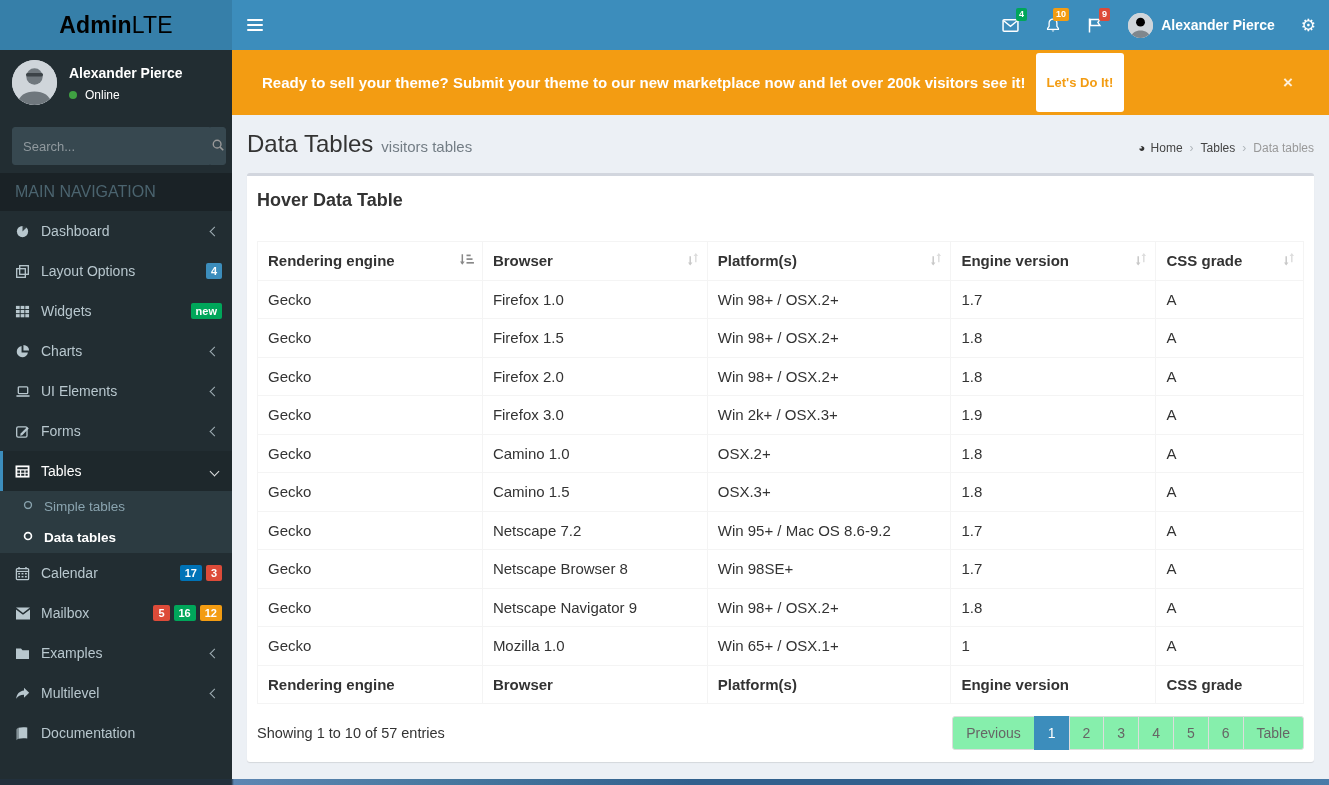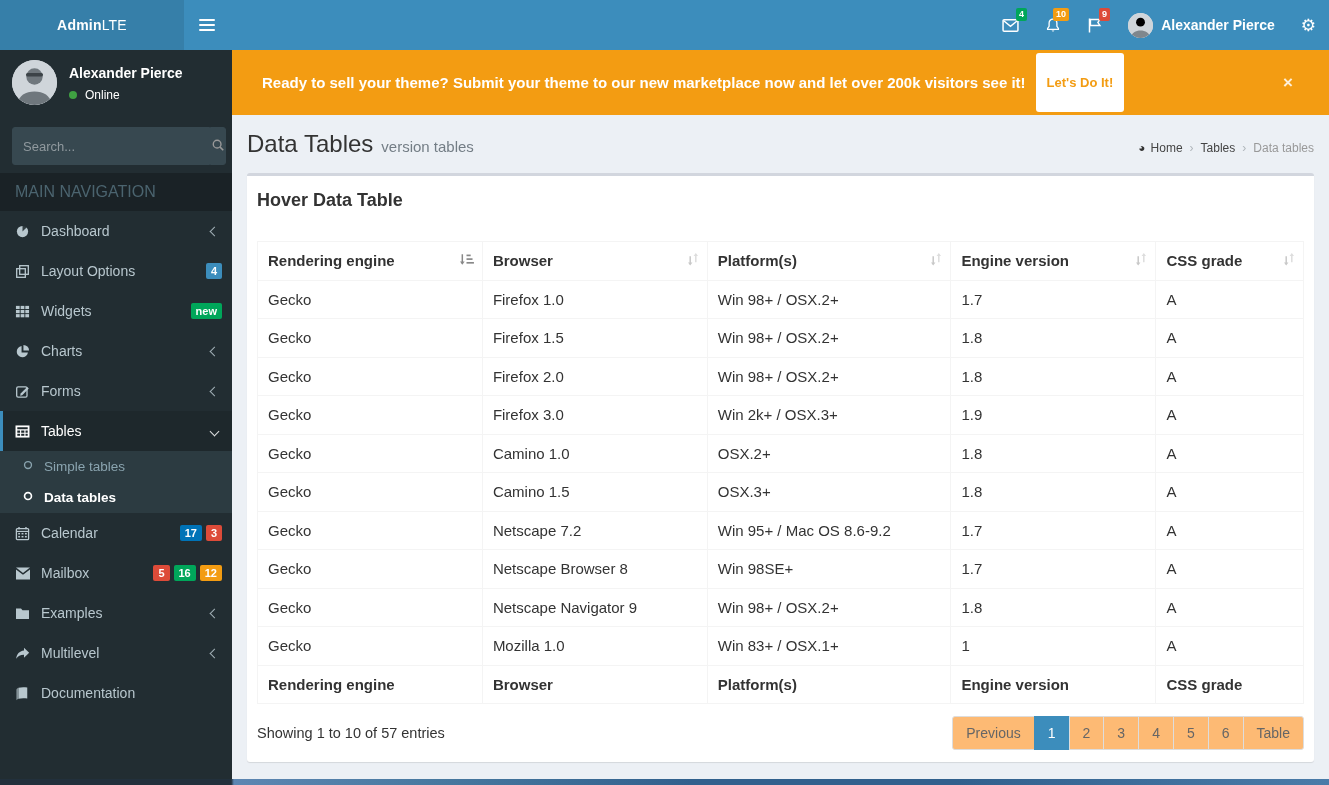--- a/index.html
+++ b/index.html
@@ -1,22 +1,22 @@
 <!DOCTYPE html>
 <html><head>
 <meta charset="utf-8">
 <style>
   * { box-sizing: border-box; margin: 0; padding: 0; }
   html,body { width:1329px; height:785px; overflow:hidden;
     font-family:"Liberation Sans", sans-serif; font-size:14px; background:#ecf0f5; color:#333; }
 
   
   .main-header { display:flex; height:50px; }
-  .logo { width:184px; background:#367fa9; color:#ffffff; text-align:center;
-    line-height:50px; font-size:14px; font-weight:300; letter-spacing:.2px; cursor:pointer; }
+  .logo { width:232px; background:#367fa9; color:#000000; text-align:center;
+    line-height:50px; font-size:23px; font-weight:300; letter-spacing:.2px; cursor:pointer; }
   .logo b { font-weight:700; }
   .navbar { flex:1; background:#3c8dbc; display:flex; align-items:center; }
   .hamburger { width:45px; height:50px; display:flex; flex-direction:column;
     justify-content:center; align-items:center; gap:3px; cursor:pointer; }
   .hamburger i { width:16px; height:2px; background:#fff; border-radius:1px; }
   .nav-right { margin-left:auto; display:flex; align-items:center; height:50px; }
   .nav-item { position:relative; height:50px; display:flex; align-items:center;
     padding:0 13px; color:#fff; cursor:pointer; }
   .nav-item svg { display:block; }
   .nav-badge { position:absolute; top:8px; right:5px; font-size:9px; font-weight:700;
@@ -87,21 +87,21 @@
   table.dt th, table.dt td { border:1px solid #f4f4f4; padding:9px 10px; text-align:left;
     line-height:1.3; color:#333; }
   table.dt thead th, table.dt tfoot th { font-weight:700; position:relative; }
   table.dt thead th { cursor:pointer; }
   .sort-ico { position:absolute; right:8px; top:50%; transform:translateY(-50%); }
   .col1{width:21.5%;} .col2{width:21.5%;} .col3{width:23.3%;} .col4{width:19.6%;} .col5{width:14.1%;}
 
   .dt-bottom { display:flex; align-items:center; margin-top:12px; }
   .dt-info { font-size:14.5px; color:#333;text-align:center; }
   .paginate { margin-left:auto; display:flex; }
-  .page-btn { min-width:34px; padding:8px 13px; border:1px solid #ddd; background:#fdba74; color:#666;
+  .page-btn { min-width:34px; padding:8px 13px; border:1px solid #ddd; background:#86efac; color:#666;
     font-size:14px; text-align:center; margin-left:-1px; cursor:pointer; user-select:none; }
   .page-btn:first-child { border-radius:3px 0 0 3px; margin-left:0; }
   .page-btn:last-child { border-radius:0 3px 3px 0; }
   .page-btn.active { background:#3c8dbc; border-color:#3c8dbc; color:#fff; }
 
   .box-peek { margin:0 15px; background:#fff; border-top:3px solid #d2d6de;
     border-radius:3px 3px 0 0; height:12px; }
   .bottom-strip { position:absolute; left:0; right:0; bottom:0; height:6px;
     background:linear-gradient(90deg,#22303c 0%,#22303c 17.4%,#5d86b2 17.6%,#47789f 33%,#31608d 52%,#31608d 72%,#4a7ba8 100%); }
 </style>
@@ -243,20 +243,30 @@
         <span class="si-icon">
           <svg width="15" height="15" viewBox="0 0 16 16" fill="currentColor">
               <path d="M7 2.2A6 6 0 1 0 13.8 9H7z"></path>
               <path d="M9 1a6 6 0 0 1 6 6H9z"></path>
             </svg>
         </span>
         <span class="si-label">Charts</span>
         <span class="chev left"></span>
       </a>
 
+      <a class="si">
+        <span class="si-icon">
+          <svg width="16" height="15" viewBox="0 0 16 16" fill="none" stroke="currentColor">
+              <rect x="3" y="3" width="10" height="7.2" rx="1" stroke-width="1.4"></rect>
+              <path d="M1 12.8h14" stroke-width="1.7"></path>
+            </svg>
+        </span>
+        <span class="si-label">UI Elements</span>
+        <span class="chev left"></span>
+      </a>
 
       <a class="si">
         <span class="si-icon">
           <svg width="15" height="15" viewBox="0 0 16 16">
               <rect x="1.8" y="3" width="11" height="11" rx="1.5" fill="none" stroke="currentColor" stroke-width="1.4"></rect>
               <path d="M6 10.2l7-7 1.7 1.7-7 7-2.2.5z" fill="currentColor"></path>
             </svg>
         </span>
         <span class="si-label">Forms</span>
         <span class="chev left"></span>
@@ -361,21 +371,21 @@
   <div class="content-wrapper">
 
     <div class="banner">
       <span>Ready to sell your theme? Submit your theme to our new marketplace now and let over 200k visitors see it!</span>
       <button class="banner-btn">Let's Do It!</button>
       <span class="banner-close">×</span>
     </div>
 
     <div class="content-header">
       <h1>Data Tables</h1>
-      <small>version tables</small>
+      <small>visitors tables</small>
       <div class="breadcrumb">
         <span class="bc-link">
           <span class="bc-home-icon">◕</span>
           <span>Home</span>
         </span>
         <span class="sep">›</span>
         <span class="bc-link">
           <span>Tables</span>
         </span>
         <span class="sep">›</span>
@@ -509,21 +519,21 @@
             <tr>
               <td>Gecko</td>
                 <td>Netscape Navigator 9</td>
                 <td>Win 98+ / OSX.2+</td>
                 <td>1.8</td>
                 <td>A</td>
             </tr>
             <tr>
               <td>Gecko</td>
                 <td>Mozilla 1.0</td>
-                <td>Win 83+ / OSX.1+</td>
+                <td>Win 65+ / OSX.1+</td>
                 <td>1</td>
                 <td>A</td>
             </tr>
           </tbody>
           <tfoot>
             <tr>
               <th>Rendering engine</th>
               <th>Browser</th>
               <th>Platform(s)</th>
               <th>Engine version</th>

